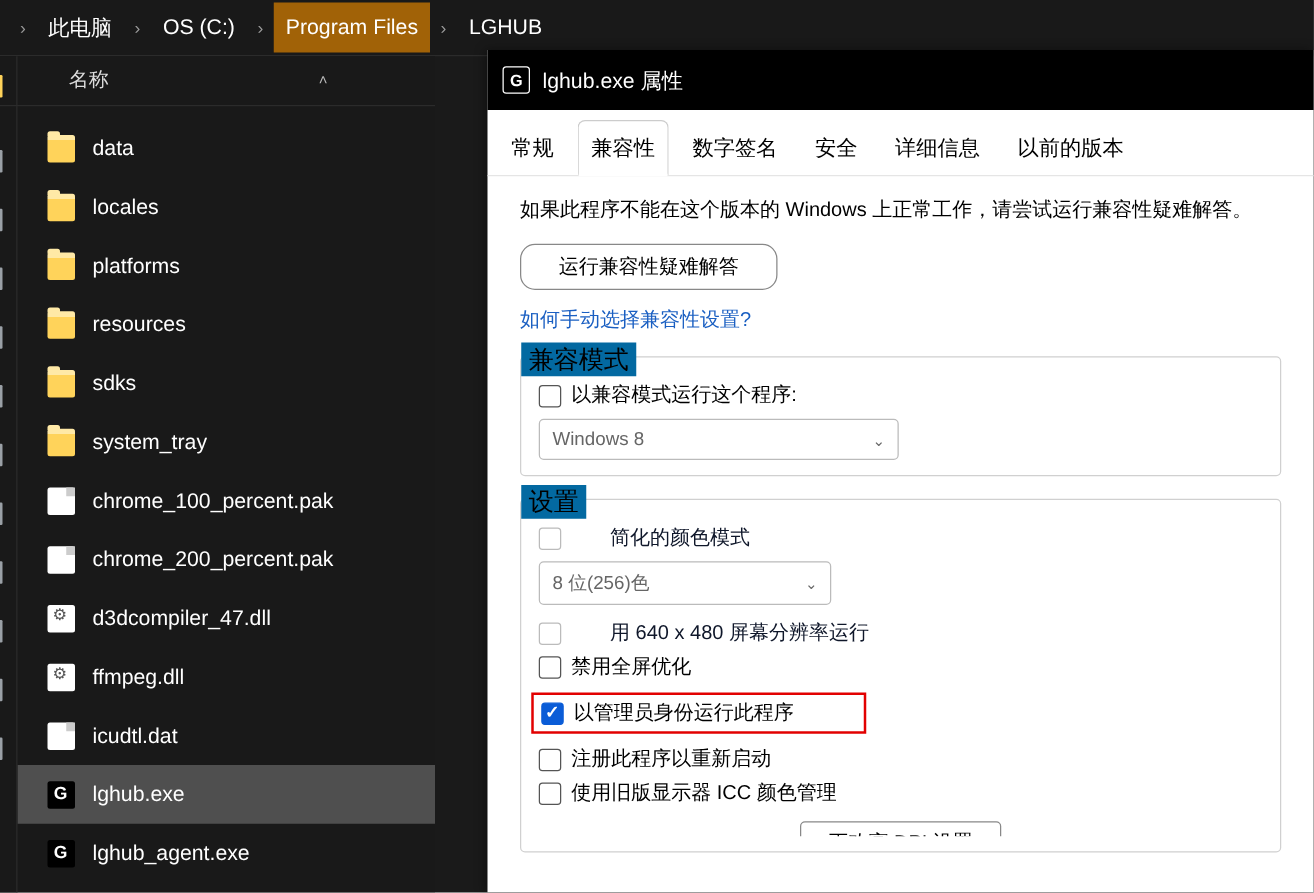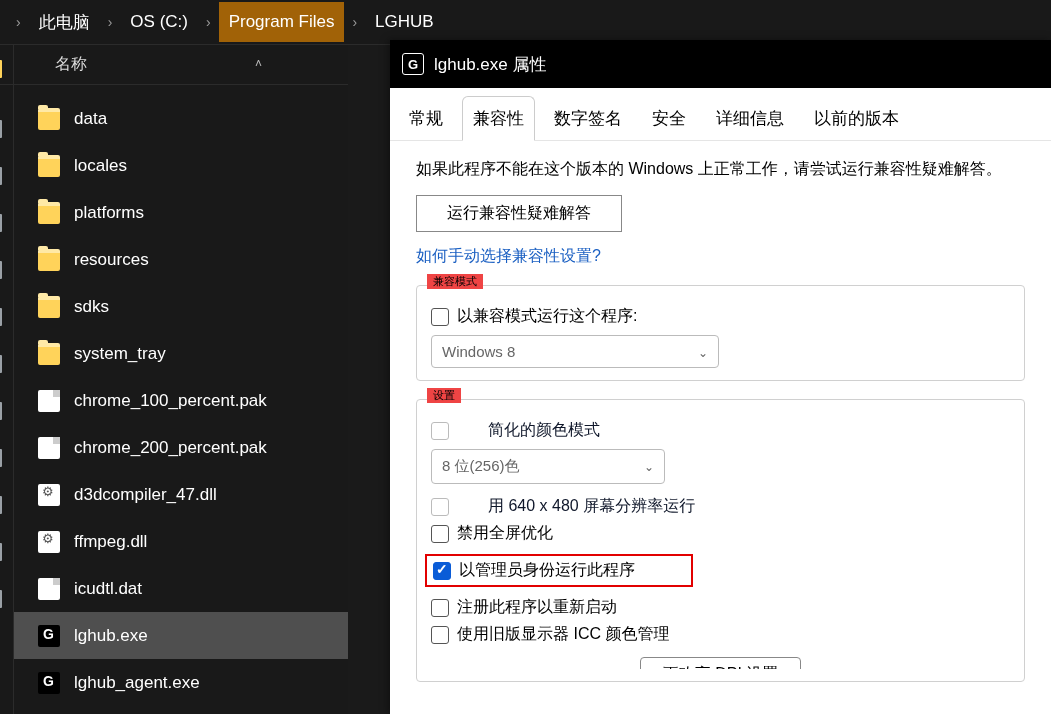--- a/index.html
+++ b/index.html
@@ -202,45 +202,45 @@
     font-size: 16px;
     color:#000;
   }
   .panel p {
     line-height: 1.5;
     margin-bottom: 14px;
   }
   .btn {
     display:inline-block;
     border:1px solid #888;
-    border-radius:0;
+    border-radius:12px;
     padding: 7px 30px;
     font-size:16px;
     background:#fff;
     margin-bottom: 14px;
   }
   .link {
     color: #1a5fc2;
     font-size:16px;
     margin-bottom: 18px;
     display:inline-block;
   }
   .group {
     border:1px solid #d0d0d0;
     border-radius:4px;
     padding: 14px 14px 12px 14px;
     margin-bottom: 18px;
     position:relative;
   }
   .group-title {
     position:absolute;
-    top:-12px; left:10px;
-    background:#ef4444;
+    top:-12px; left:0;
+    background:#0369a1;
     padding:0 6px;
-    font-size:11px;
+    font-size:20px;
     color:#000;
   }
   .check-row {
     display:flex;
     align-items:center;
     gap:8px;
     margin: 6px 0;
     font-size:16px;
   }
   .check-row.disabled { color:#0f172a;gap:39px; }

